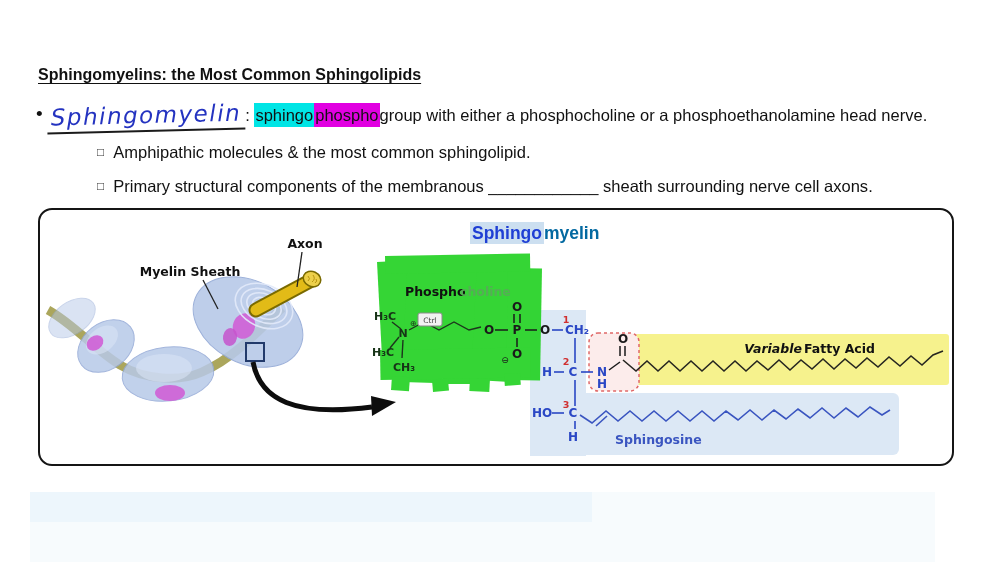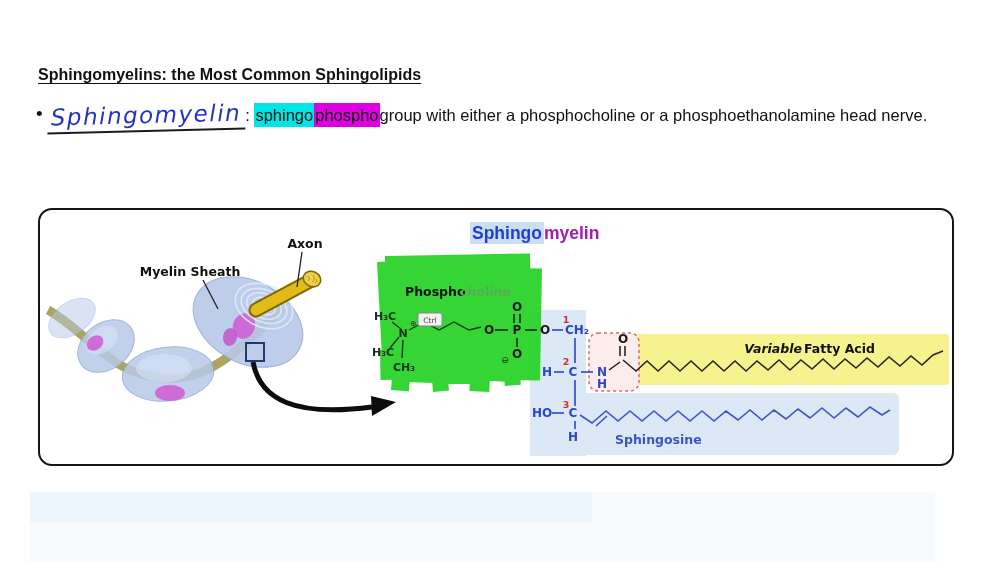--- a/index.html
+++ b/index.html
@@ -23,21 +23,21 @@
   .it { }
 
   .sub-bullet { position:absolute; left:97px; font-size:16.5px; color:#111; white-space:nowrap; }
   .sub-bullet .sq { font-size:12px; color:#333; margin-right:9px; vertical-align:2px; }
 
   .diagram-box { position:absolute; left:38px; top:208px; width:916px; height:258px;
                  border:2.5px solid #151515; border-radius:14px; background:#fff; }
   .diagram-title { position:absolute; left:430px; top:13px; font-size:17.5px; font-weight:bold;
                    white-space:nowrap; }
   .diagram-title .hl-part { color:#1f3fd4; background:#ccdff0; padding:1px 2px; }
-  .diagram-title .rest-part { color:#a21caf; }
+  .diagram-title .rest-part { color:#0369a1; }
   .diagram-svg { position:absolute; left:0; top:0; width:911px; height:253px; }
 
   .faint-panel-a { position:absolute; left:30px; top:492px; width:905px; height:70px;
                    background:rgba(232,244,250,0.35); }
   .faint-panel-b { position:absolute; left:30px; top:492px; width:562px; height:30px;
                    background:rgba(222,240,249,0.4); }
 
   svg text { font-family:"DejaVu Sans", sans-serif; }
   .atom-blue { fill:#2a47c5; font-weight:bold; font-size:12px; }
   .atom-black { fill:#1a1a1a; font-weight:bold; font-size:12px; }
@@ -49,21 +49,27 @@
 
 <div class="page">
 
   <div class="doc-title">Sphingomyelins: the Most Common Sphingolipids</div>
 
   <div class="bullet-line">
     <span class="bullet-marker">•</span>
     <span class="handwriting">Sphingomyelin</span><span>: </span><span class="hl-cyan">sphingo</span><span class="hl-magenta">phospho</span><span>group with either a </span><span class="it">phosphocholine</span><span> or a </span><span class="it">phosphoethanolamine</span><span> head nerve.</span>
   </div>
 
-
+  <div class="sub-bullet" style="top:143px;">
+    <span class="sq">□</span><span class="it">Amphipathic</span><span> molecules &amp; the most common sphingolipid.</span>
+  </div>
+
+  <div class="sub-bullet" style="top:177px;">
+    <span class="sq">□</span><span>Primary structural components of the membranous </span><span>____________</span><span class="it"> sheath</span><span> surrounding </span><span class="it">nerve cell axons</span><span>.</span>
+  </div>
 
   <div class="diagram-box">
 
     <div class="diagram-title">
       <span class="hl-part">Sphingo</span><span class="rest-part">myelin</span>
     </div>
 
     <svg class="diagram-svg" viewBox="0 0 911 253">
 
       <g>

